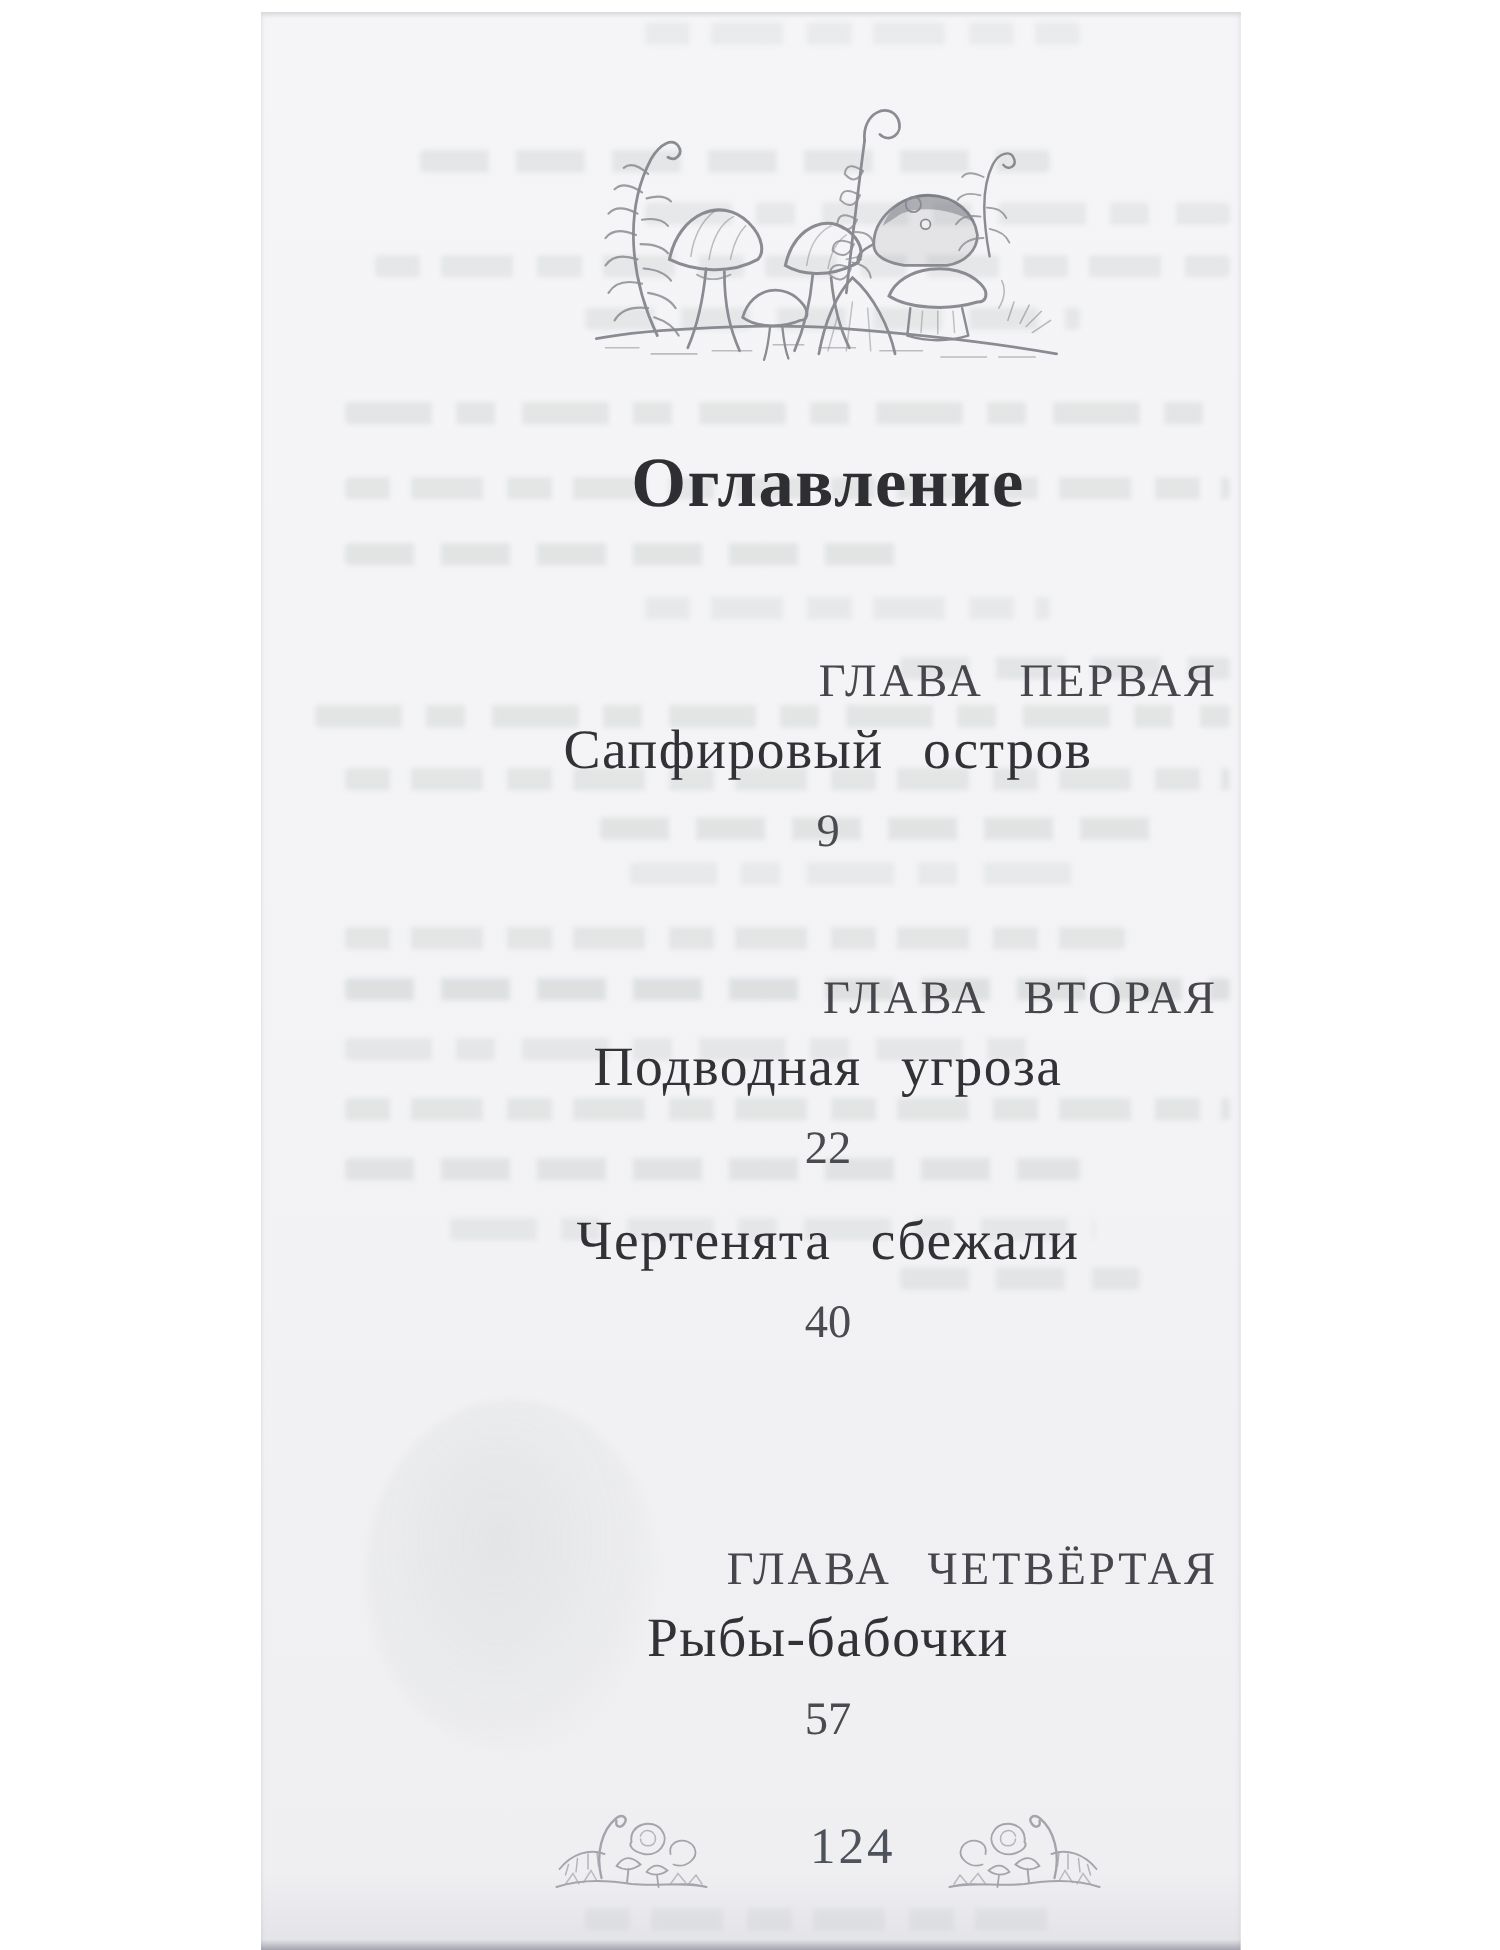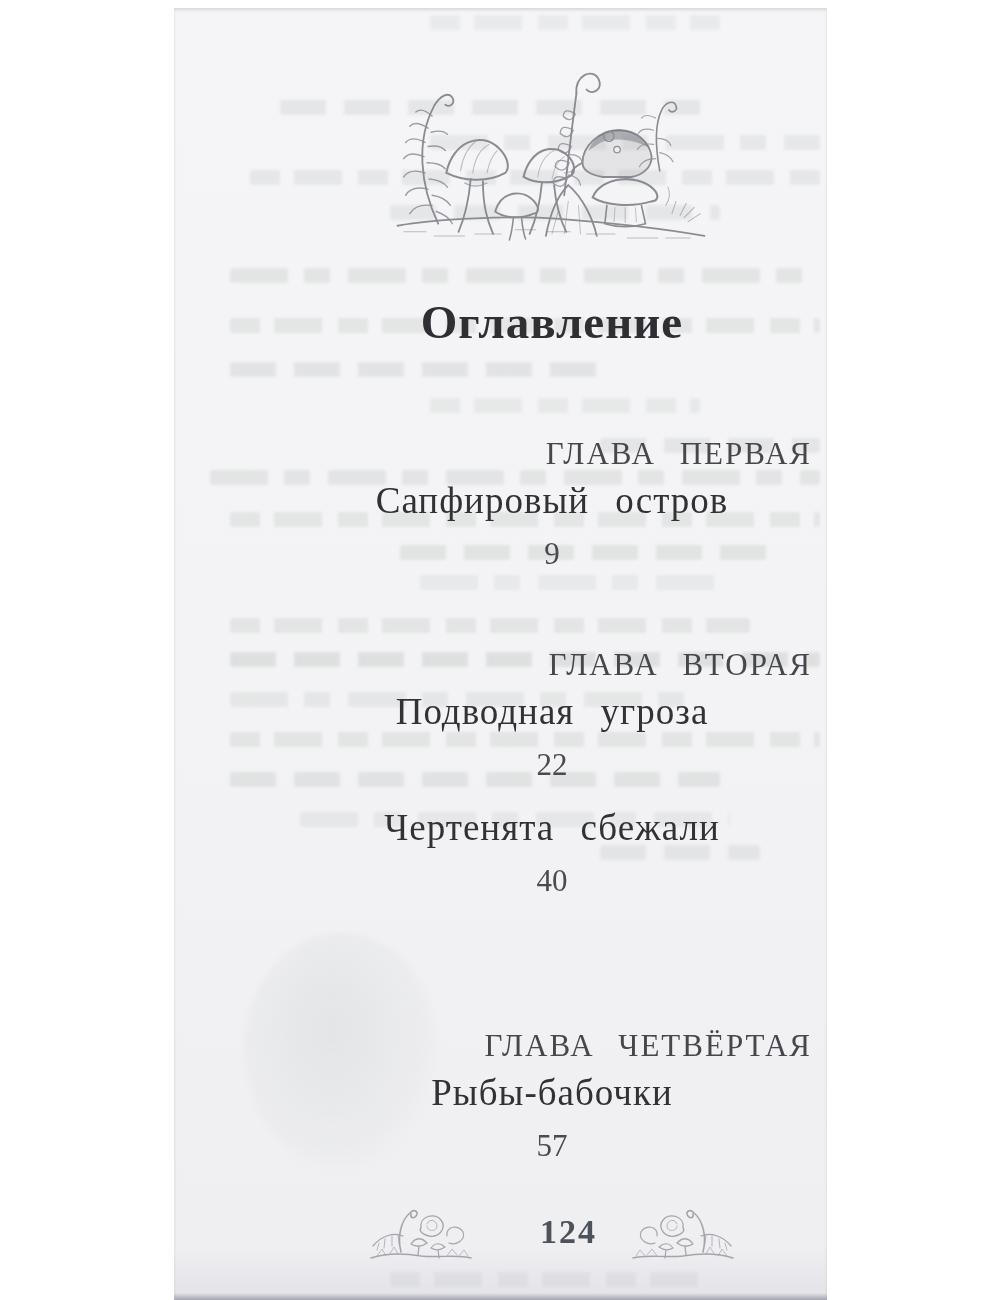--- a/index.html
+++ b/index.html
@@ -34,21 +34,21 @@
     letter-spacing:1px;word-spacing:16px;line-height:44px;margin-top:6px;
   }
   .chapter .ch-page{
     font-size:31px;color:#4a4a50;line-height:38px;margin-top:12px;
   }
   .ch1{top:427px;} .ch2{top:610px;margin-top:28px;} .ch3{top:792px;} .ch4{top:983px;margin-top:36px;}
   
   .footer{
     top:1194px;display:flex;align-items:center;justify-content:center;gap:34px;
   }
-  .folio{font-size:34px;font-weight:700;color:#4e525a;letter-spacing:2px;margin-left:33px;}
+  .folio{font-size:34px;font-weight:400;color:#4e525a;letter-spacing:2px;margin-left:33px;}
   .vignette{width:104px;height:60px;opacity:.8;}
   .vignette.flip{transform:scaleX(-1);}
   
   .illus{position:absolute;left:218px;top:45px;width:318px;height:188px;opacity:.92;}
   
   .ghost{position:absolute;height:15px;border-radius:3px;filter:blur(1.6px);}
   .g1{background:repeating-linear-gradient(90deg,rgba(165,173,168,.38) 0 46px,transparent 46px 64px);}
   .g2{background:repeating-linear-gradient(90deg,rgba(165,173,168,.32) 0 30px,transparent 30px 44px,rgba(165,173,168,.32) 44px 92px,transparent 92px 108px);}
   .g3{background:repeating-linear-gradient(90deg,rgba(165,173,168,.30) 0 58px,transparent 58px 74px,rgba(165,173,168,.30) 74px 100px,transparent 100px 118px);}
   .ghost-blob{

